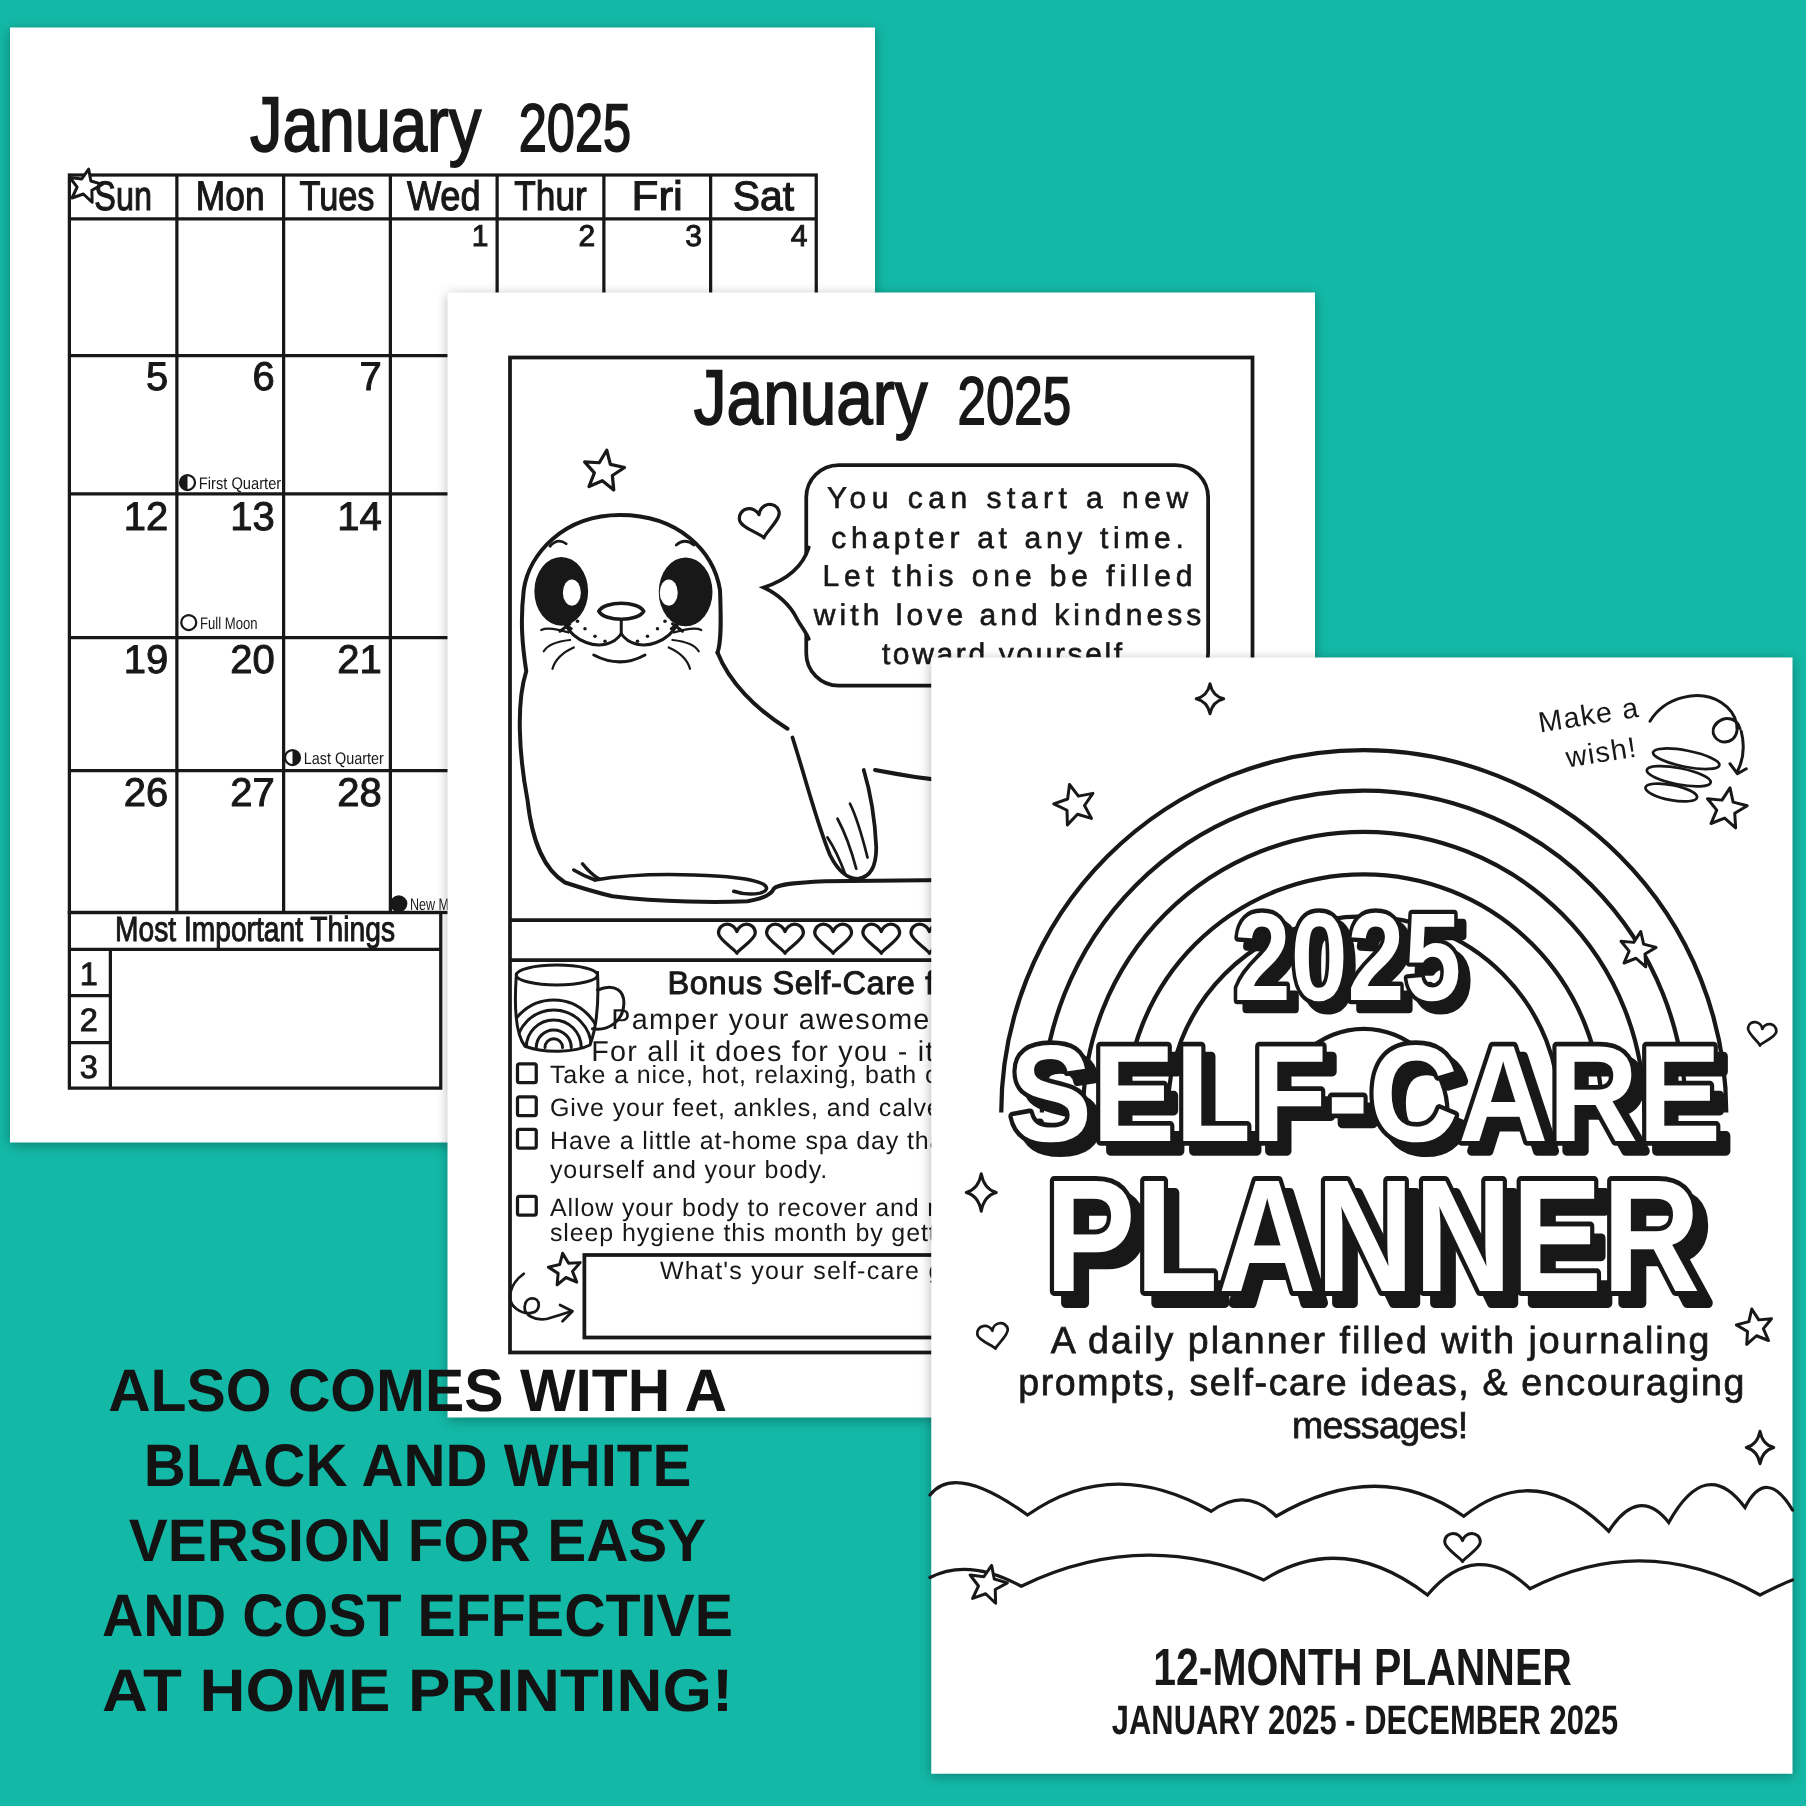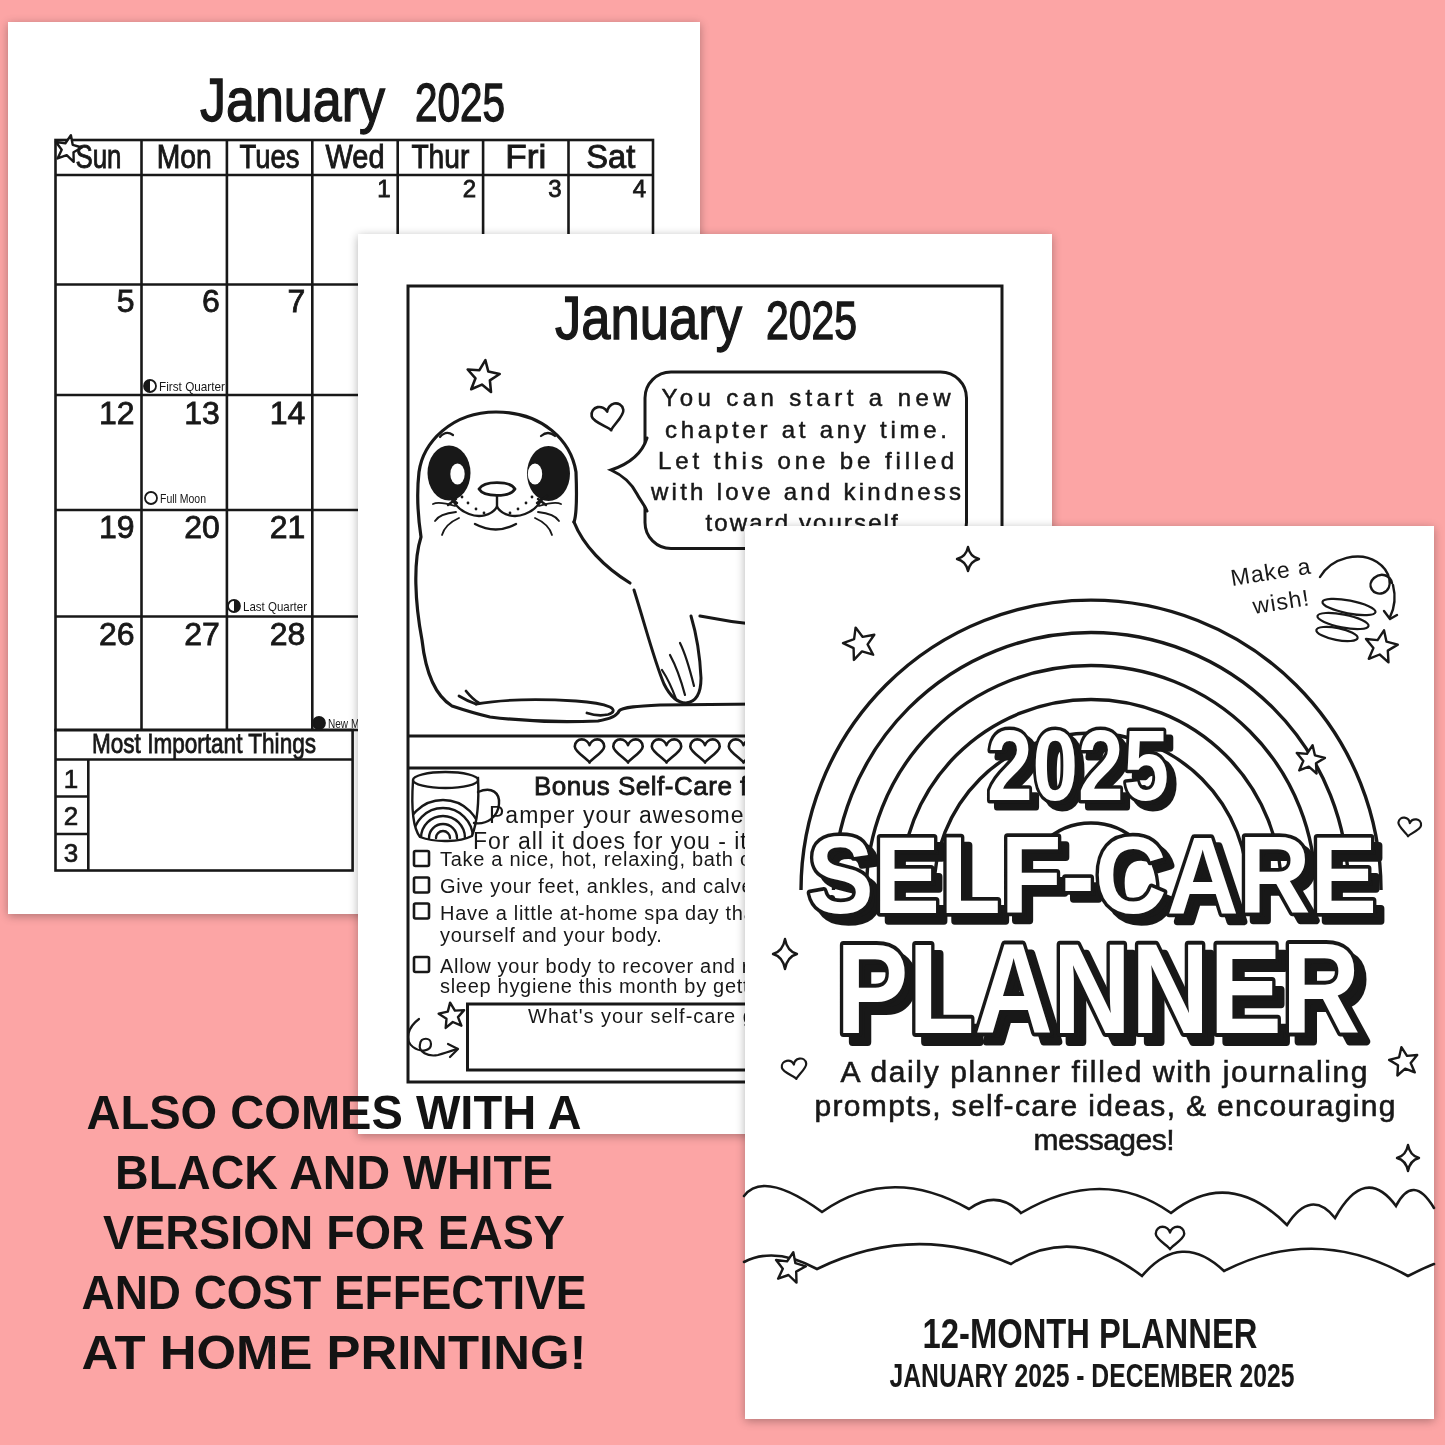--- a/index.html
+++ b/index.html
@@ -1,15 +1,15 @@
 <!DOCTYPE html>
 <html><head><meta charset="utf-8">
 <style>
 html,body{margin:0;padding:0;background:#fff}
-#canvas{position:relative;width:1445px;height:1445px;background:#fca5a5;overflow:hidden;font-family:"Liberation Sans",sans-serif}
+#canvas{position:relative;width:1445px;height:1445px;background:#14b8a6;overflow:hidden;font-family:"Liberation Sans",sans-serif}
 .page{position:absolute;background:#fff;box-shadow:0 2px 9px rgba(0,0,0,.30)}
 .page>svg{position:absolute;overflow:visible}
 </style></head><body>
 <div id="canvas">
 
 <div class="page" id="p1" style="left:8px;top:22px;width:692px;height:892px">
 <svg width="1445" height="1445" viewBox="0 0 1445 1445" style="left:-8px;top:-22px">
 
 <text x="200" y="121" font-family="Liberation Sans, sans-serif" font-size="62" stroke="#181818" stroke-width="1.4" textLength="185" lengthAdjust="spacingAndGlyphs" fill="#181818">January</text>
 <text x="415" y="121" font-family="Liberation Sans, sans-serif" font-size="54" stroke="#181818" stroke-width="1.4" textLength="90" lengthAdjust="spacingAndGlyphs" fill="#181818">2025</text>

